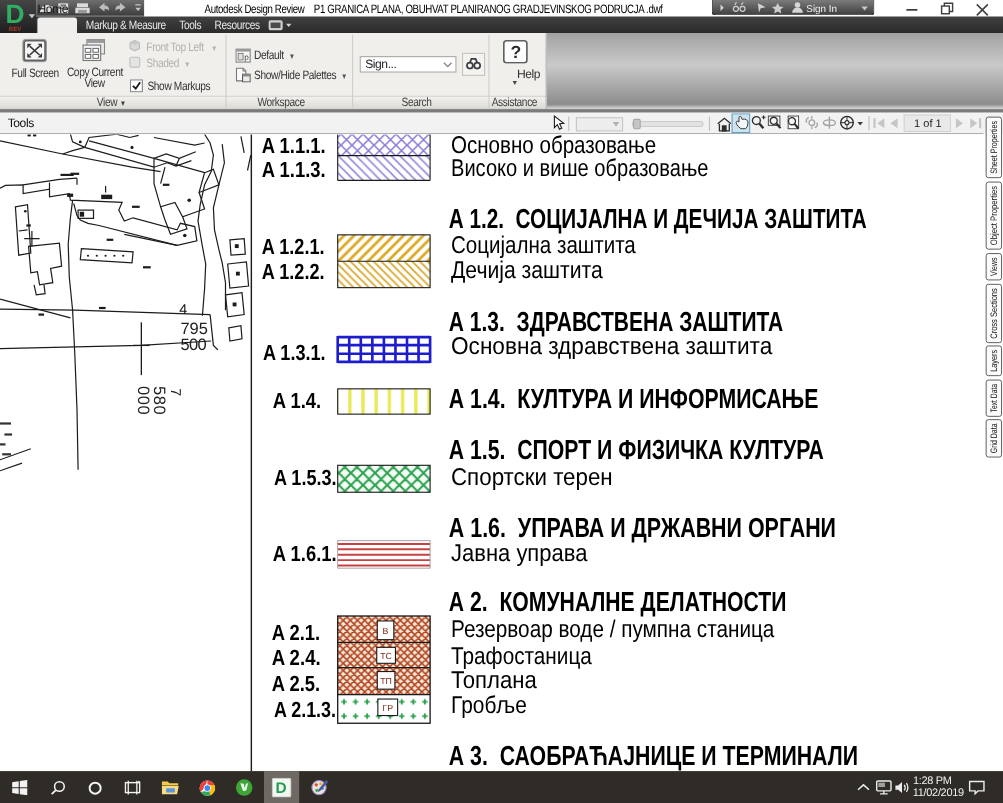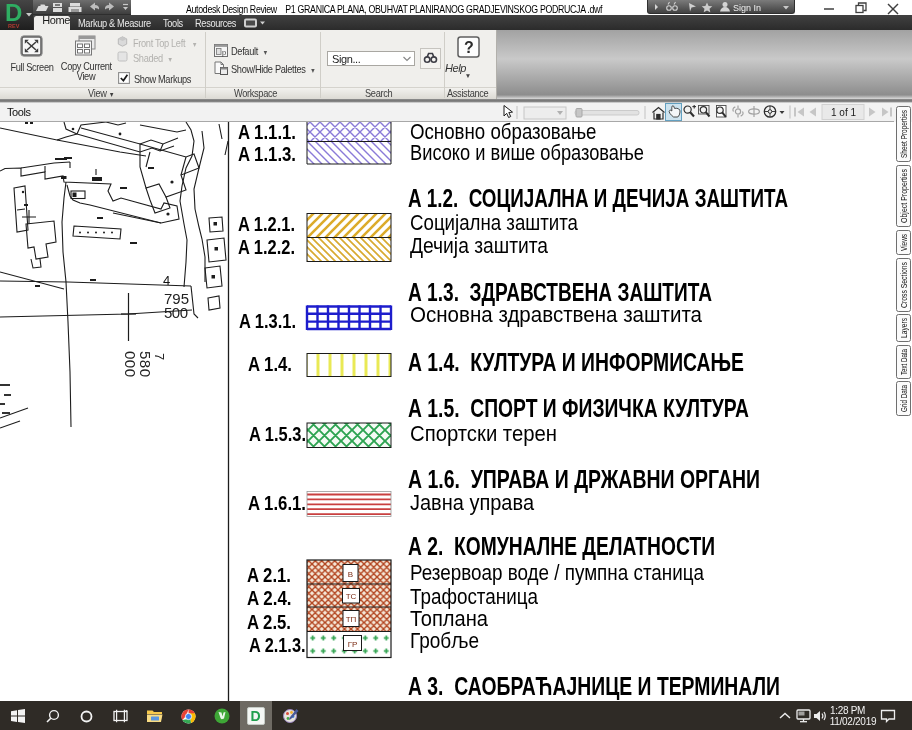--- a/index.html
+++ b/index.html
@@ -59,21 +59,21 @@
   </g>
   <g stroke="#3f3f3f" stroke-width="1.4">
     <line x1="70" y1="4" x2="80" y2="14"></line>
         <line x1="80" y1="4" x2="70" y2="14"></line>
   </g>
 </svg>
 
 <div class="abs" style="left:0;top:15px;width:912px;height:15px;background:linear-gradient(#414141,#2b2b2b);"></div>
 <div class="abs" style="left:0;top:15px;width:33px;height:15px;background:#252525;"></div>
 <div class="abs" style="left:34px;top:16px;width:36px;height:14px;background:#efeeec;border-radius:2.5px 2.5px 0 0;"></div>
-<div class="abs ui" style="left:34px;top:14px;width:36px;color:#1a1a1a;text-align:right;">Home</div>
+<div class="abs ui" style="left:34px;top:3px;width:36px;color:#1a1a1a;text-align:left;">Home</div>
 <div class="abs ui sxl" style="left:78px;top:17px;color:#e8e8e8;">Markup &amp; Measure</div>
 <div class="abs ui sxl" style="left:163px;top:17px;color:#e8e8e8;">Tools</div>
 <div class="abs ui sxl" style="left:195px;top:17px;color:#e8e8e8;">Resources</div>
 <svg class="abs" style="left:244px;top:18px;" width="22" height="11" viewBox="0 0 22 11">
   <rect x="0" y="0.5" width="13" height="9" rx="2" fill="#cfcfcf"></rect>
   <rect x="2" y="2.5" width="9" height="5" fill="#4a4a4a"></rect>
   <path d="M16 3.5 l5 0 l-2.5 3 z" fill="#cfcfcf"></path>
 </svg>
 
 <div class="abs" style="left:0;top:30px;width:912px;height:69px;background:#f0efec;"></div>
@@ -150,21 +150,21 @@
   <g fill="none" stroke="#3d3d46" stroke-width="1.6">
     <circle cx="5.2" cy="9.6" r="2.7"></circle>
         <circle cx="11.8" cy="9.6" r="2.7"></circle>
     <path d="M5.2 6.9 l1.4 -3.4 l3.8 0 l1.4 3.4"></path>
   </g>
 </svg>
 <svg class="abs" style="left:457px;top:36px;" width="23" height="22" viewBox="0 0 23 22">
   <rect x="1" y="1" width="21" height="20" rx="2.5" fill="#fdfdfd" stroke="#5f5f5f" stroke-width="1.5"></rect>
   <text x="7" y="16.5" font-size="16" font-weight="bold" fill="#2b2b2b" font-family="Liberation Sans">?</text>
 </svg>
-<div class="abs ui" style="left:445px;top:62px;width:46px;text-align:left;font-style:italic;">Help</div>
+<div class="abs ui" style="left:445px;top:62px;width:46px;text-align:right;">Help</div>
 <div class="abs" style="left:445px;top:72px;width:46px;font-size:6.5px;color:#444;text-align:center;">▼</div>
 
 <div class="abs" style="left:0;top:99px;width:912px;height:4px;background:linear-gradient(#8f8f8f,#707070 55%,#ececec);"></div>
 
 <div class="abs" style="left:0;top:103px;width:912px;height:19px;background:#f2f2f2;"></div>
 <div class="abs" style="left:0;top:121px;width:894px;height:1px;background:#a8a8a8;"></div>
 <div class="abs ui" style="left:7px;top:106px;color:#111;">Tools</div>
 <svg class="abs" style="left:496px;top:104px;" width="152" height="17" viewBox="0 0 152 17">
   <path d="M8 1.5 l0 10.5 l2.7 -2.7 l1.9 4.2 l2.1 -1 l-1.9 -4 l3.7 -.4 z" fill="#fff" stroke="#1a1a1a" stroke-width="1"></path>
   <line x1="21" y1="2" x2="21" y2="15" stroke="#c2c2c2"></line>

